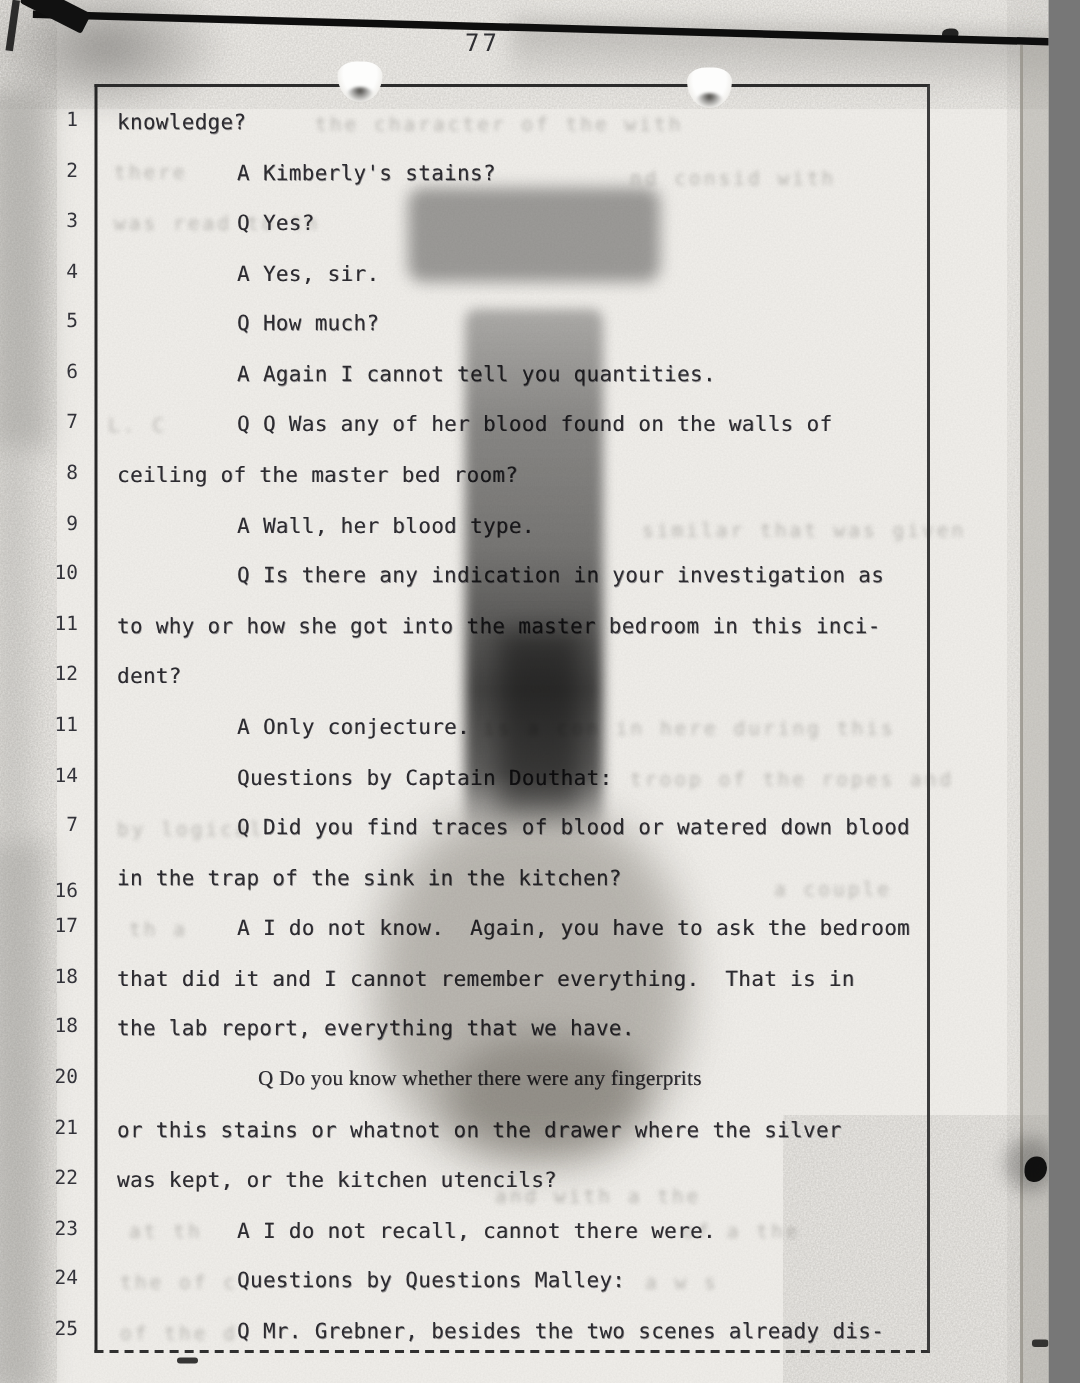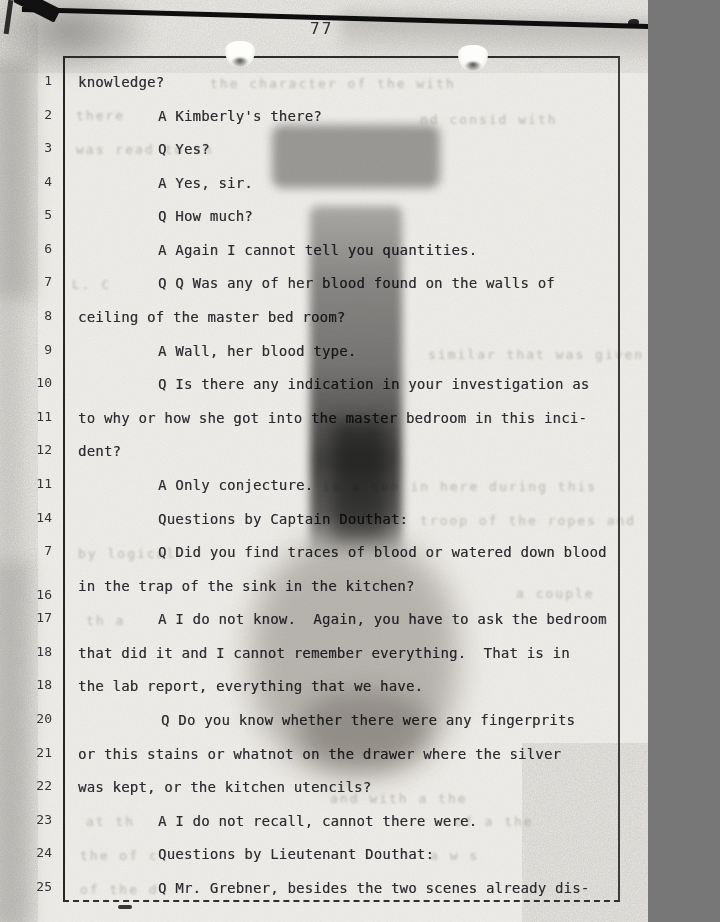--- a/index.html
+++ b/index.html
@@ -1,17 +1,17 @@
 <!DOCTYPE html>
 <html><head>
 <meta charset="utf-8">
 <style>
   html,body{margin:0;padding:0;background:#777;}
   .page{
-    position:relative;width:648px;height:922px;overflow:hidden;
+    position:relative;width:699px;height:922px;overflow:hidden;
     background:#f1efeb;
     font-family:"DejaVu Sans Mono","Liberation Mono",monospace;
   }
   .noise-svg{position:absolute;left:0;top:0;z-index:1;pointer-events:none;}
   
   .blotch{position:absolute;pointer-events:none;}
   .bl-topleft{left:-14px;top:-16px;width:170px;height:95px;background:radial-gradient(ellipse,#6f6d6a 0%,rgba(111,109,106,0) 70%);filter:blur(9px);opacity:.65;z-index:2;}
   .bl-topband{left:340px;top:18px;width:400px;height:46px;background:linear-gradient(180deg,#8f8d89,rgba(143,141,137,0));filter:blur(7px);opacity:.5;transform:rotate(1.5deg);z-index:2;}
   .bl-leftstrip1{left:-8px;top:60px;width:40px;height:240px;background:#91908c;filter:blur(9px);opacity:.5;z-index:2;}
   .bl-leftstrip2{left:-6px;top:300px;width:28px;height:260px;background:#9a9995;filter:blur(9px);opacity:.3;z-index:2;}
@@ -122,43 +122,43 @@
       <div class="lineno" style="top: 744.6px;">21</div>
       <div class="lineno" style="top: 778.18px;">22</div>
       <div class="lineno" style="top: 811.76px;">23</div>
       <div class="lineno" style="top: 845.34px;">24</div>
       <div class="lineno" style="top: 878.92px;">25</div>
     </div>
 
   <div>
 
   <div class="tline" style="top: 74px; left: 78px;">knowledge?</div>
-      <div class="tline" style="top: 107.58px; left: 158px;">A Kimberly's there?</div>
+      <div class="tline" style="top: 107.58px; left: 158px;">A Kimberly's stains?</div>
       <div class="tline" style="top: 141.16px; left: 158px;">Q Yes?</div>
       <div class="tline" style="top: 174.74px; left: 158px;">A Yes, sir.</div>
       <div class="tline" style="top: 208.32px; left: 158px;">Q How much?</div>
       <div class="tline" style="top: 241.9px; left: 158px;">A Again I cannot tell you quantities.</div>
       <div class="tline" style="top: 275.48px; left: 158px;">Q Q Was any of her blood found on the walls of</div>
       <div class="tline" style="top: 309.06px; left: 78px;">ceiling of the master bed room?</div>
       <div class="tline" style="top: 342.64px; left: 158px;">A Wall, her blood type.</div>
       <div class="tline" style="top: 376.22px; left: 158px;">Q Is there any indication in your investigation as</div>
       <div class="tline" style="top: 409.8px; left: 78px;">to why or how she got into the master bedroom in this inci-</div>
       <div class="tline" style="top: 443.38px; left: 78px;">dent?</div>
       <div class="tline" style="top: 476.96px; left: 158px;">A Only conjecture.</div>
       <div class="tline" style="top: 510.54px; left: 158px;">Questions by Captain Douthat:</div>
       <div class="tline" style="top: 544.12px; left: 158px;">Q Did you find traces of blood or watered down blood</div>
       <div class="tline" style="top: 577.7px; left: 78px;">in the trap of the sink in the kitchen?</div>
       <div class="tline" style="top: 611.28px; left: 158px;">A I do not know.  Again, you have to ask the bedroom</div>
       <div class="tline" style="top: 644.86px; left: 78px;">that did it and I cannot remember everything.  That is in</div>
       <div class="tline" style="top: 678.44px; left: 78px;">the lab report, everything that we have.</div>
-      <div class="tline" style="top: 712.02px; left: 161px;">Q Do you know whether there were any fingerprits</div>
+      <div class="tline" style="top: 712.02px; left: 172px; font-family: Liberation Serif, serif;">Q Do you know whether there were any fingerprits</div>
       <div class="tline" style="top: 745.6px; left: 78px;">or this stains or whatnot on the drawer where the silver</div>
       <div class="tline" style="top: 779.18px; left: 78px;">was kept, or the kitchen utencils?</div>
       <div class="tline" style="top: 812.76px; left: 158px;">A I do not recall, cannot there were.</div>
-      <div class="tline" style="top: 846.34px; left: 158px;">Questions by Lieutenant Douthat:</div>
+      <div class="tline" style="top: 846.34px; left: 158px;">Questions by Questions Malley:</div>
       <div class="tline" style="top: 879.92px; left: 158px;">Q Mr. Grebner, besides the two scenes already dis-</div>
     </div>
 
   <div>
 
   <div class="ghost" style="left: 210px; top: 76px;">the character of the with</div>
       <div class="ghost" style="left: 76px; top: 108px;">there</div>
       <div class="ghost" style="left: 420px; top: 112px;">nd consid with</div>
       <div class="ghost" style="left: 76px; top: 142px;">was read to th</div>
       <div class="ghost" style="left: 72px; top: 277px;">L. C</div>

